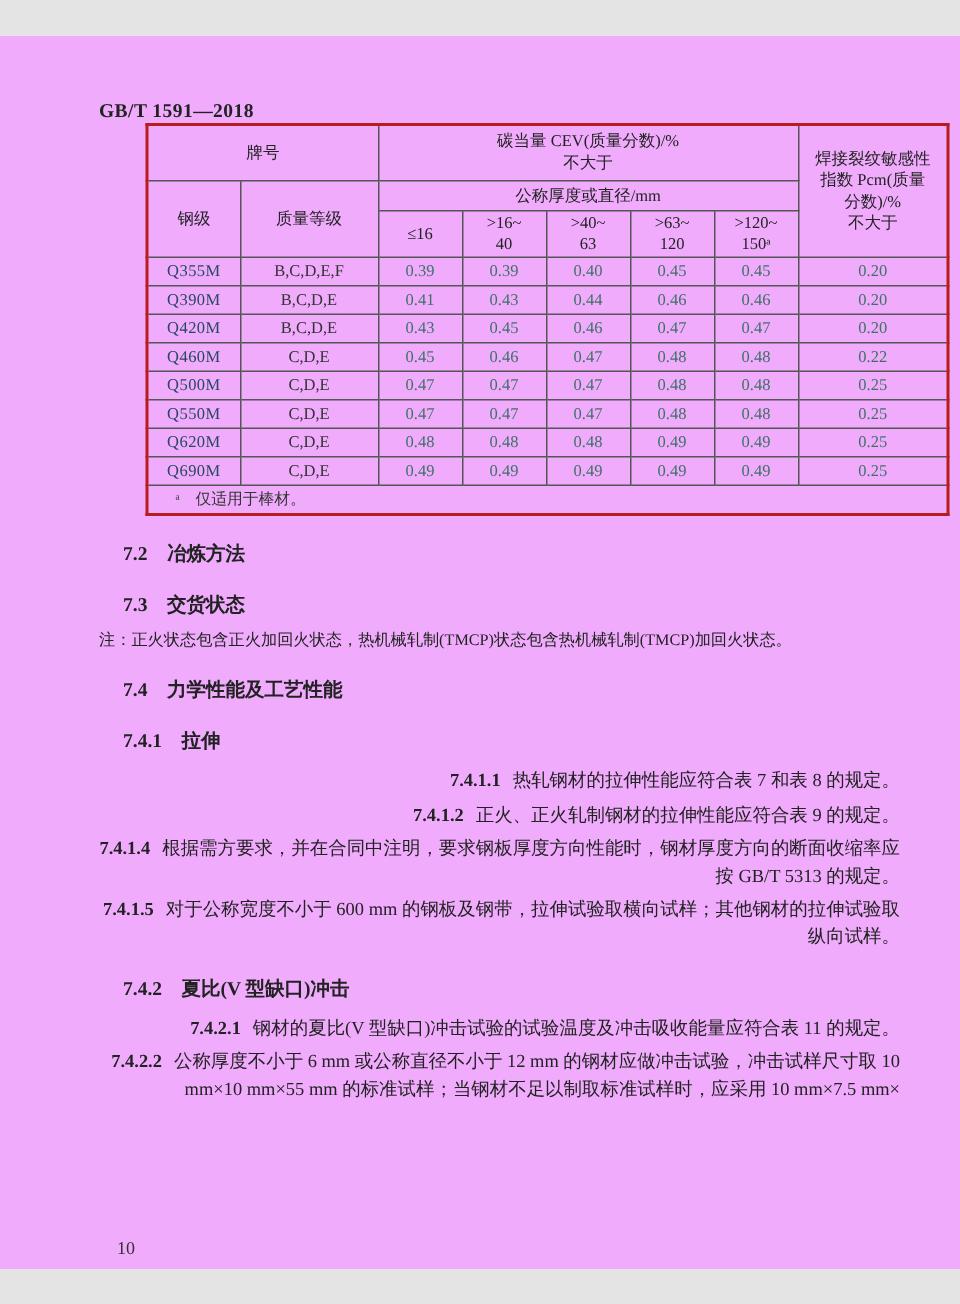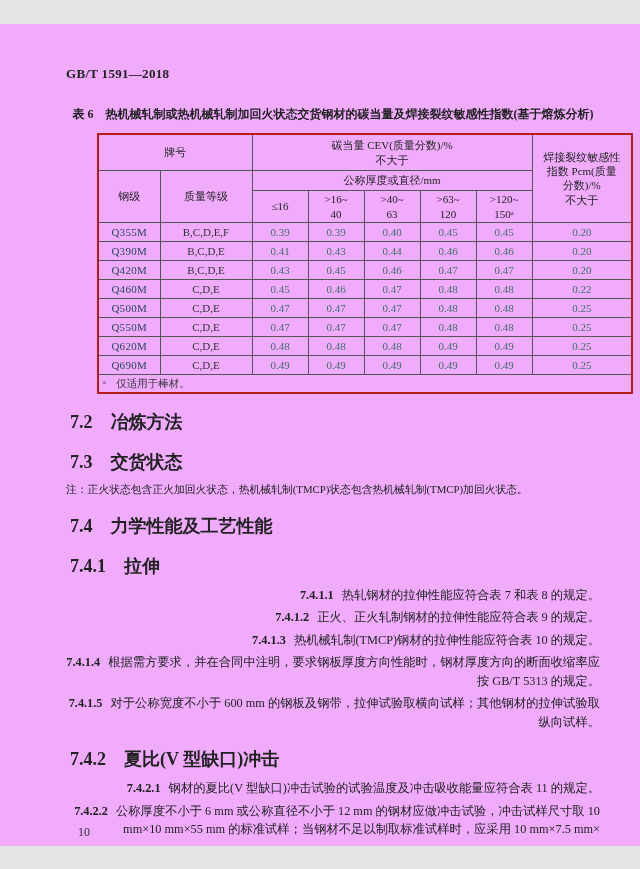--- a/index.html
+++ b/index.html
@@ -23,23 +23,23 @@
   table.t6 { border-collapse:collapse; width:100%; table-layout:fixed; font-size:11px; border:2px solid #b91c1c;margin-left:31px; }
   table.t6 th, table.t6 td { border:1px solid #555; text-align:center; vertical-align:middle; padding:1px 2px; font-weight:normal; }
   .ml { white-space:pre-line; line-height:1.3; }
   tr.h1 th { height:37px; }
   tr.h2 th { height:20px; }
   tr.h3 th { height:30px; }
   tbody tr { height:19px; }
   td.grade { color:#27485f; letter-spacing:.3px; }
   td.q { color:#333; }
   td.val, td.pcm { color:#3e7166; }
-  tr.fnote td { text-align:left; padding-left:4px; font-size:10.5px; height:18px; color:#333; }
-
-  .sec-heading { font-weight:bold; font-size:18px; margin:16px 4px 8px; }
+  tr.fnote td { text-align:left; padding-left:18px; font-size:10.5px; height:18px; color:#333; }
+
+  .sec-heading { font-weight:bold; font-size:13px; margin:16px 16px 8px; }
   .para { font-size:12.3px; line-height:1.5; text-indent:2em; margin:6px 0; }
   .note { font-size:10.8px; line-height:1.45; margin:4px 0 2px; color:#222; }
   .clause { font-size:12.3px; line-height:1.5; margin:4px 0;text-align:right; }
   .clause .num { font-weight:bold; }
   .clause .txt { padding-left:8px; }
 
   .pageno { position:absolute; left:78px; bottom:6px; font-size:12px; color:#333; }
 
   .watermark {
     position:absolute; right:10px; top:845px; height:22px;
@@ -50,21 +50,20 @@
   .wm-logo { color:#e63228; }
   .wm-account { color:#c2410c; }
 </style>
 </head>
 <body>
 
 <div class="page">
 
   <div class="std-code">GB/T 1591—2018</div>
 
-  <div class="table-title">表 6　热机械轧制或热机械轧制加回火状态交货钢材的碳当量及焊接裂纹敏感性指数(基于熔炼分析)</div>
 
   <table class="t6">
     <colgroup>
       <col style="width:62px">
         <col style="width:92px">
       <col style="width:56px">
         <col style="width:56px">
         <col style="width:56px">
         <col style="width:56px">
         <col style="width:56px">
@@ -193,23 +192,20 @@
 
   <div class="sec-heading">7.4.1　拉伸</div>
 
   <p class="clause">
     <span class="num">7.4.1.1</span><span class="txt">热轧钢材的拉伸性能应符合表 7 和表 8 的规定。</span>
   </p>
   <p class="clause">
     <span class="num">7.4.1.2</span><span class="txt">正火、正火轧制钢材的拉伸性能应符合表 9 的规定。</span>
   </p>
   <p class="clause">
-    <span class="num">7.4.1.3</span><span class="txt">热机械轧制(TMCP)钢材的拉伸性能应符合表 10 的规定。</span>
-  </p>
-  <p class="clause">
     <span class="num">7.4.1.4</span><span class="txt">根据需方要求，并在合同中注明，要求钢板厚度方向性能时，钢材厚度方向的断面收缩率应按 GB/T 5313 的规定。</span>
   </p>
   <p class="clause">
     <span class="num">7.4.1.5</span><span class="txt">对于公称宽度不小于 600 mm 的钢板及钢带，拉伸试验取横向试样；其他钢材的拉伸试验取纵向试样。</span>
   </p>
 
   <div class="sec-heading">7.4.2　夏比(V 型缺口)冲击</div>
 
   <p class="clause">
     <span class="num">7.4.2.1</span><span class="txt">钢材的夏比(V 型缺口)冲击试验的试验温度及冲击吸收能量应符合表 11 的规定。</span>

